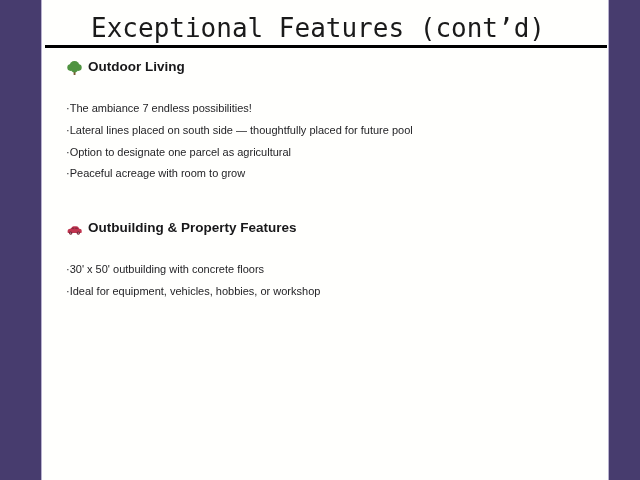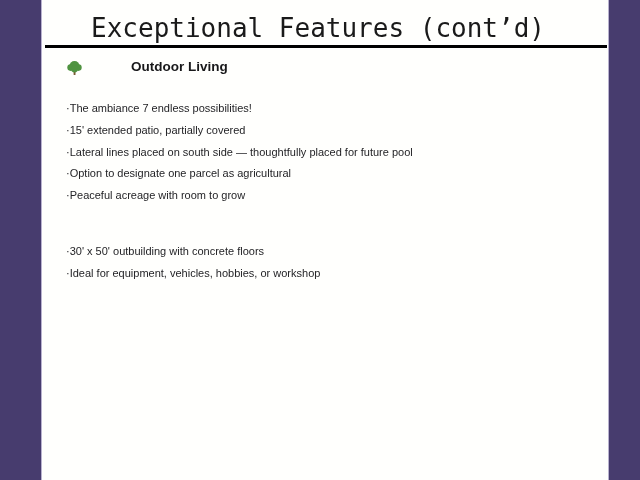--- a/index.html
+++ b/index.html
@@ -86,21 +86,20 @@
   .section:last-child { margin-bottom: 0; }
 
   .section-heading {
     display: flex;
     align-items: center;
     font-size: 13.5px;
     font-weight: bold;
     color: #18181a;
     line-height: 18px;
     margin-bottom: 22px;
-    gap: 43px;
   }
   .section-emoji {
     display: inline-block;
     width: 17px;
     height: 16px;
     margin-right: 5px;
     flex: 0 0 auto;
     position: relative;
     top: 1px;
   }
@@ -146,28 +145,41 @@
               <circle cx="8.5" cy="6.2" r="5.1" fill="#4f9340"></circle>
               <circle cx="4.6" cy="7.6" r="3.3" fill="#4f9340"></circle>
               <circle cx="12.4" cy="7.6" r="3.3" fill="#4f9340"></circle>
               <circle cx="8.5" cy="9.0" r="3.4" fill="#4f9340"></circle>
             </svg>
           </span>
           <span>Outdoor Living</span>
         </div>
         <ul class="bullet-list">
           <li><span class="bullet-dot">·</span><span>The ambiance 7 endless possibilities!</span></li>
-          <li><span class="bullet-dot">·</span><span>15' extended patio, partially covered</span></li>
           <li><span class="bullet-dot">·</span><span>Lateral lines placed on south side — thoughtfully placed for future pool</span></li>
           <li><span class="bullet-dot">·</span><span>Option to designate one parcel as agricultural</span></li>
           <li><span class="bullet-dot">·</span><span>Peaceful acreage with room to grow</span></li>
         </ul>
       </div>
 
       <div class="section">
+        <div class="section-heading">
+          <span class="section-emoji">
+            <svg viewBox="0 0 17 16" width="17" height="16" aria-hidden="true">
+              <path d="M1.6 10.6c0-1.5 0.5-2.3 1.6-2.6l1.6-0.4 1.3-1.7c0.4-0.5 0.9-0.7 1.6-0.7h2.6c0.9 0 1.5 0.3 1.9 0.9l1.1 1.6 1.2 0.4c0.9 0.3 1.2 0.9 1.2 2v1.1c0 0.5-0.3 0.8-0.8 0.8H2.4c-0.5 0-0.8-0.3-0.8-0.8z" fill="#c0354f"></path>
+              <path d="M6.3 6.6l-1.0 1.4h3.0V6.4H7.2c-0.4 0-0.7 0.1-0.9 0.2z" fill="#8d2740"></path>
+              <path d="M9.2 6.4v1.6h3.0l-0.9-1.3c-0.2-0.2-0.5-0.3-0.8-0.3z" fill="#8d2740"></path>
+              <circle cx="4.7" cy="12.1" r="1.7" fill="#6d1f31"></circle>
+              <circle cx="12.3" cy="12.1" r="1.7" fill="#6d1f31"></circle>
+              <circle cx="4.7" cy="12.1" r="0.65" fill="#d8bfc6"></circle>
+              <circle cx="12.3" cy="12.1" r="0.65" fill="#d8bfc6"></circle>
+            </svg>
+          </span>
+          <span>Outbuilding &amp; Property Features</span>
+        </div>
         <ul class="bullet-list">
           <li><span class="bullet-dot">·</span><span>30' x 50' outbuilding with concrete floors</span></li>
           <li><span class="bullet-dot">·</span><span>Ideal for equipment, vehicles, hobbies, or workshop</span></li>
         </ul>
       </div>
 
     </div>
   </div>
 </div>
 

